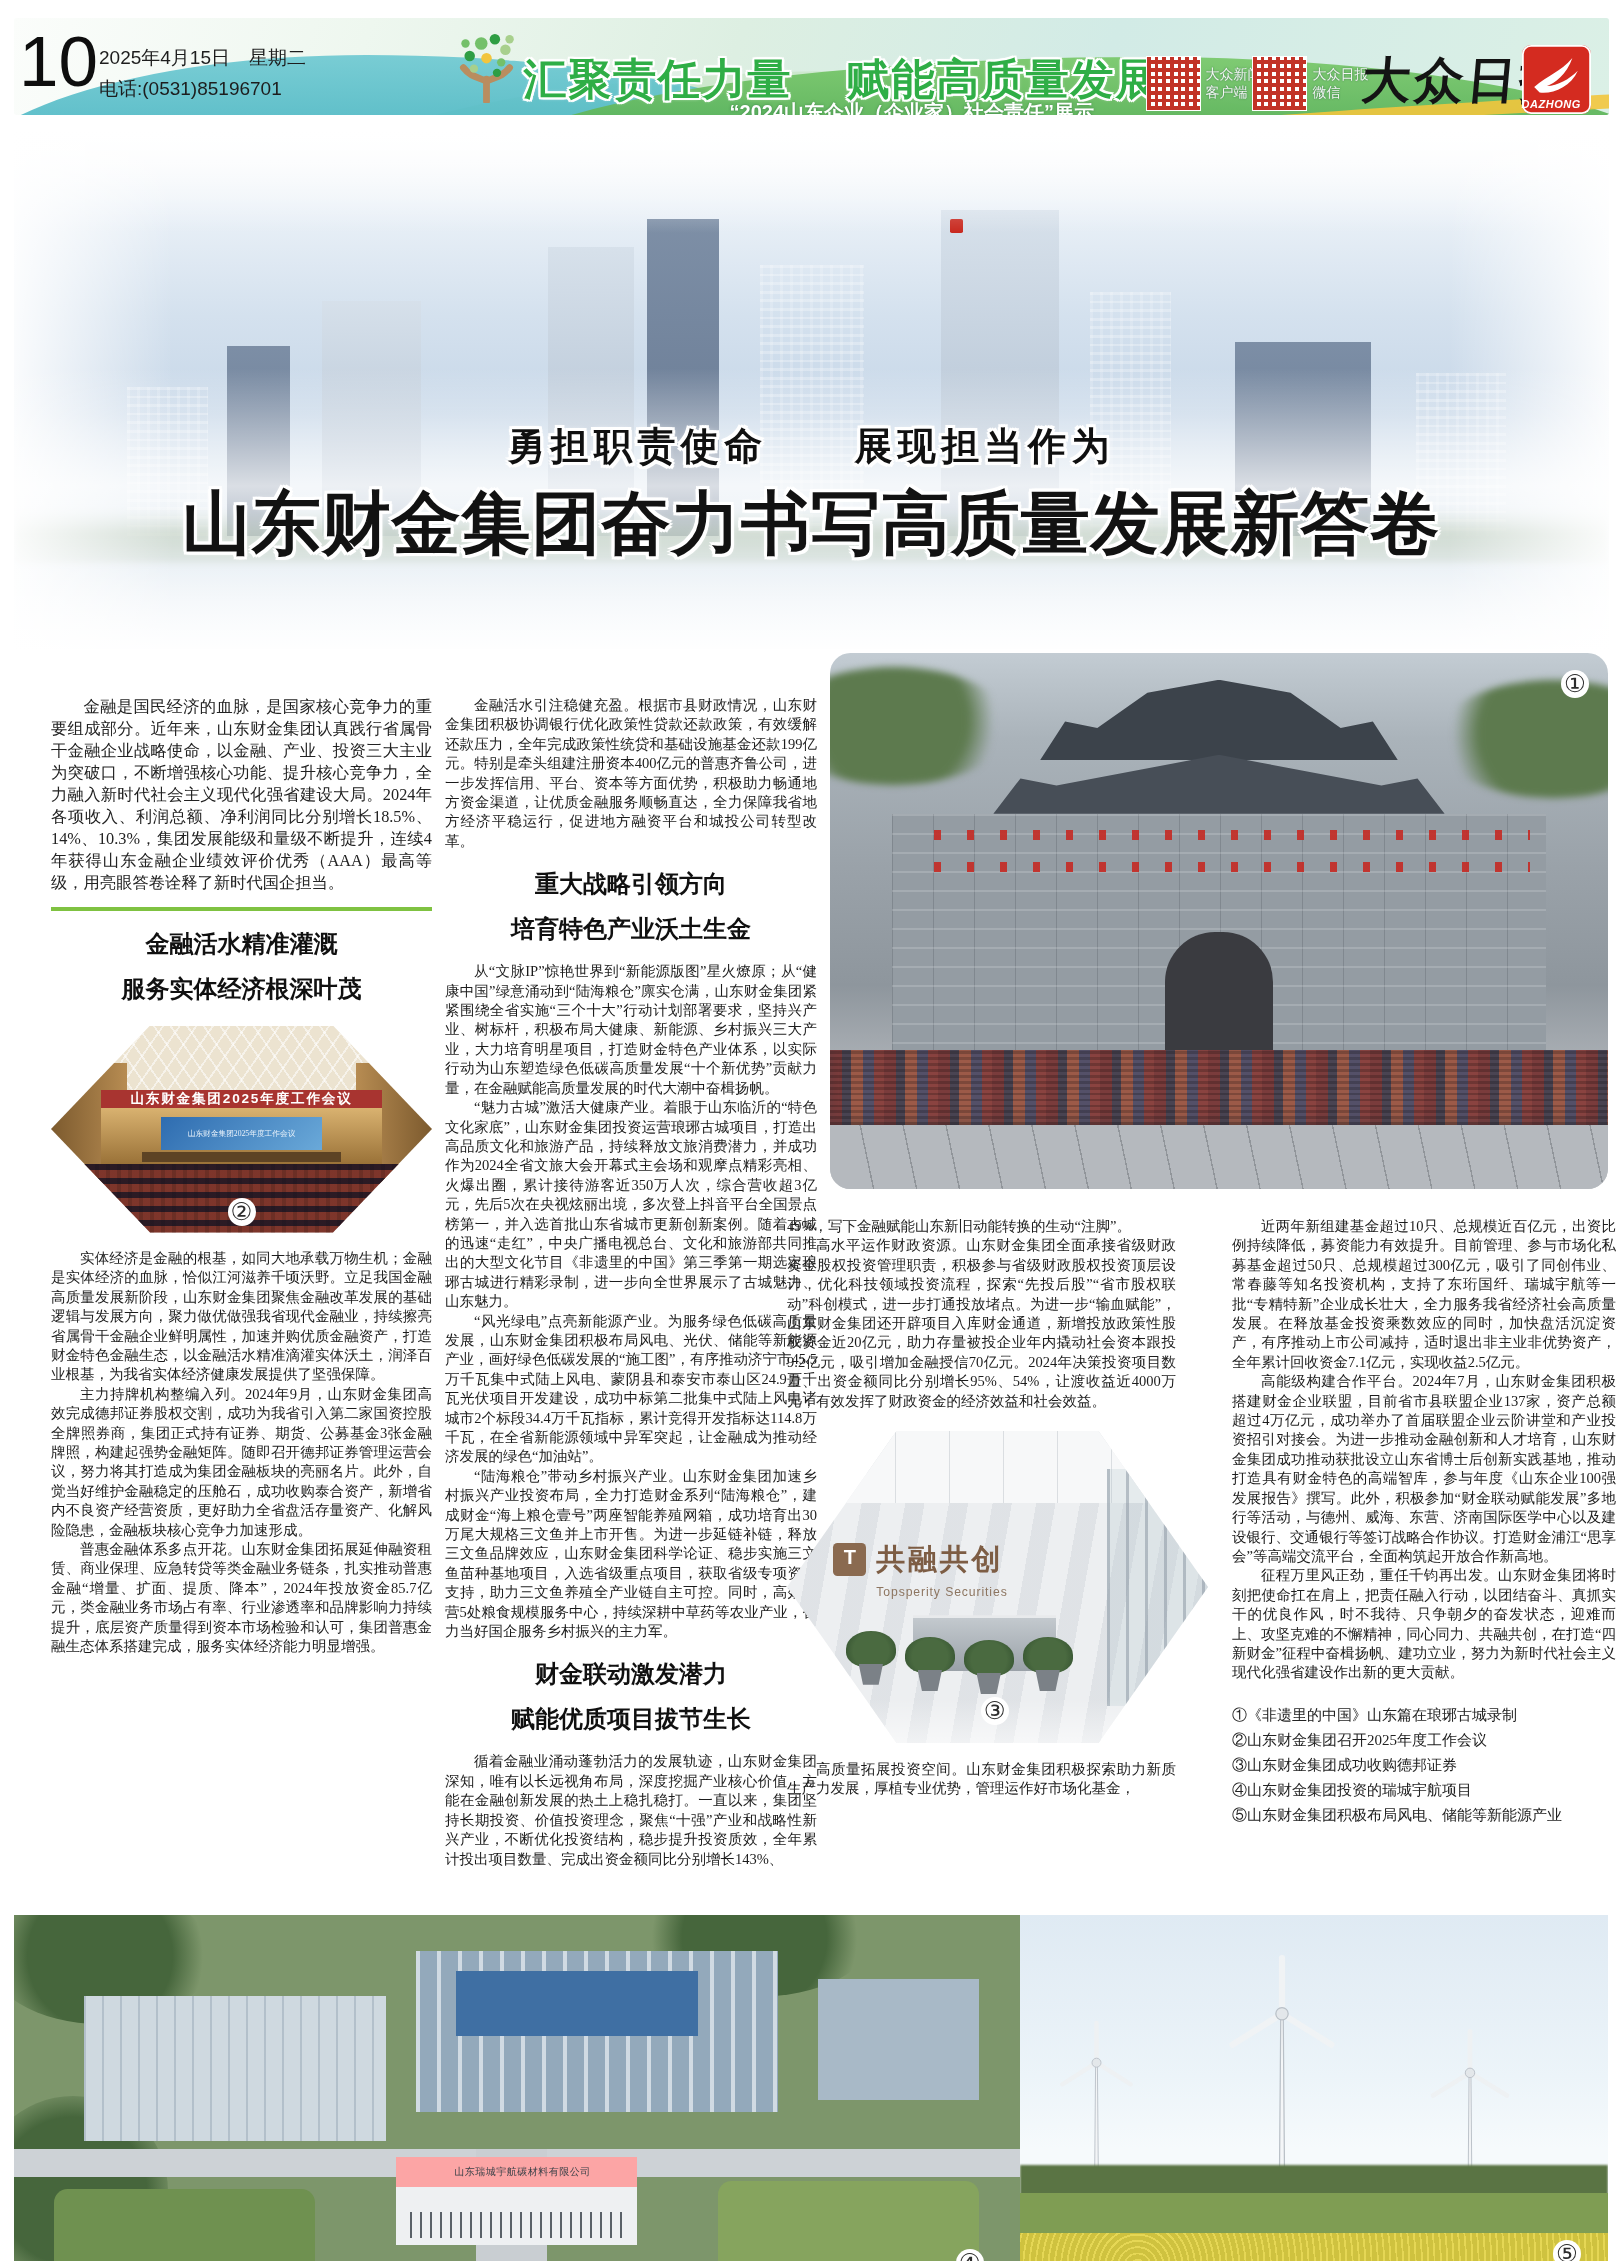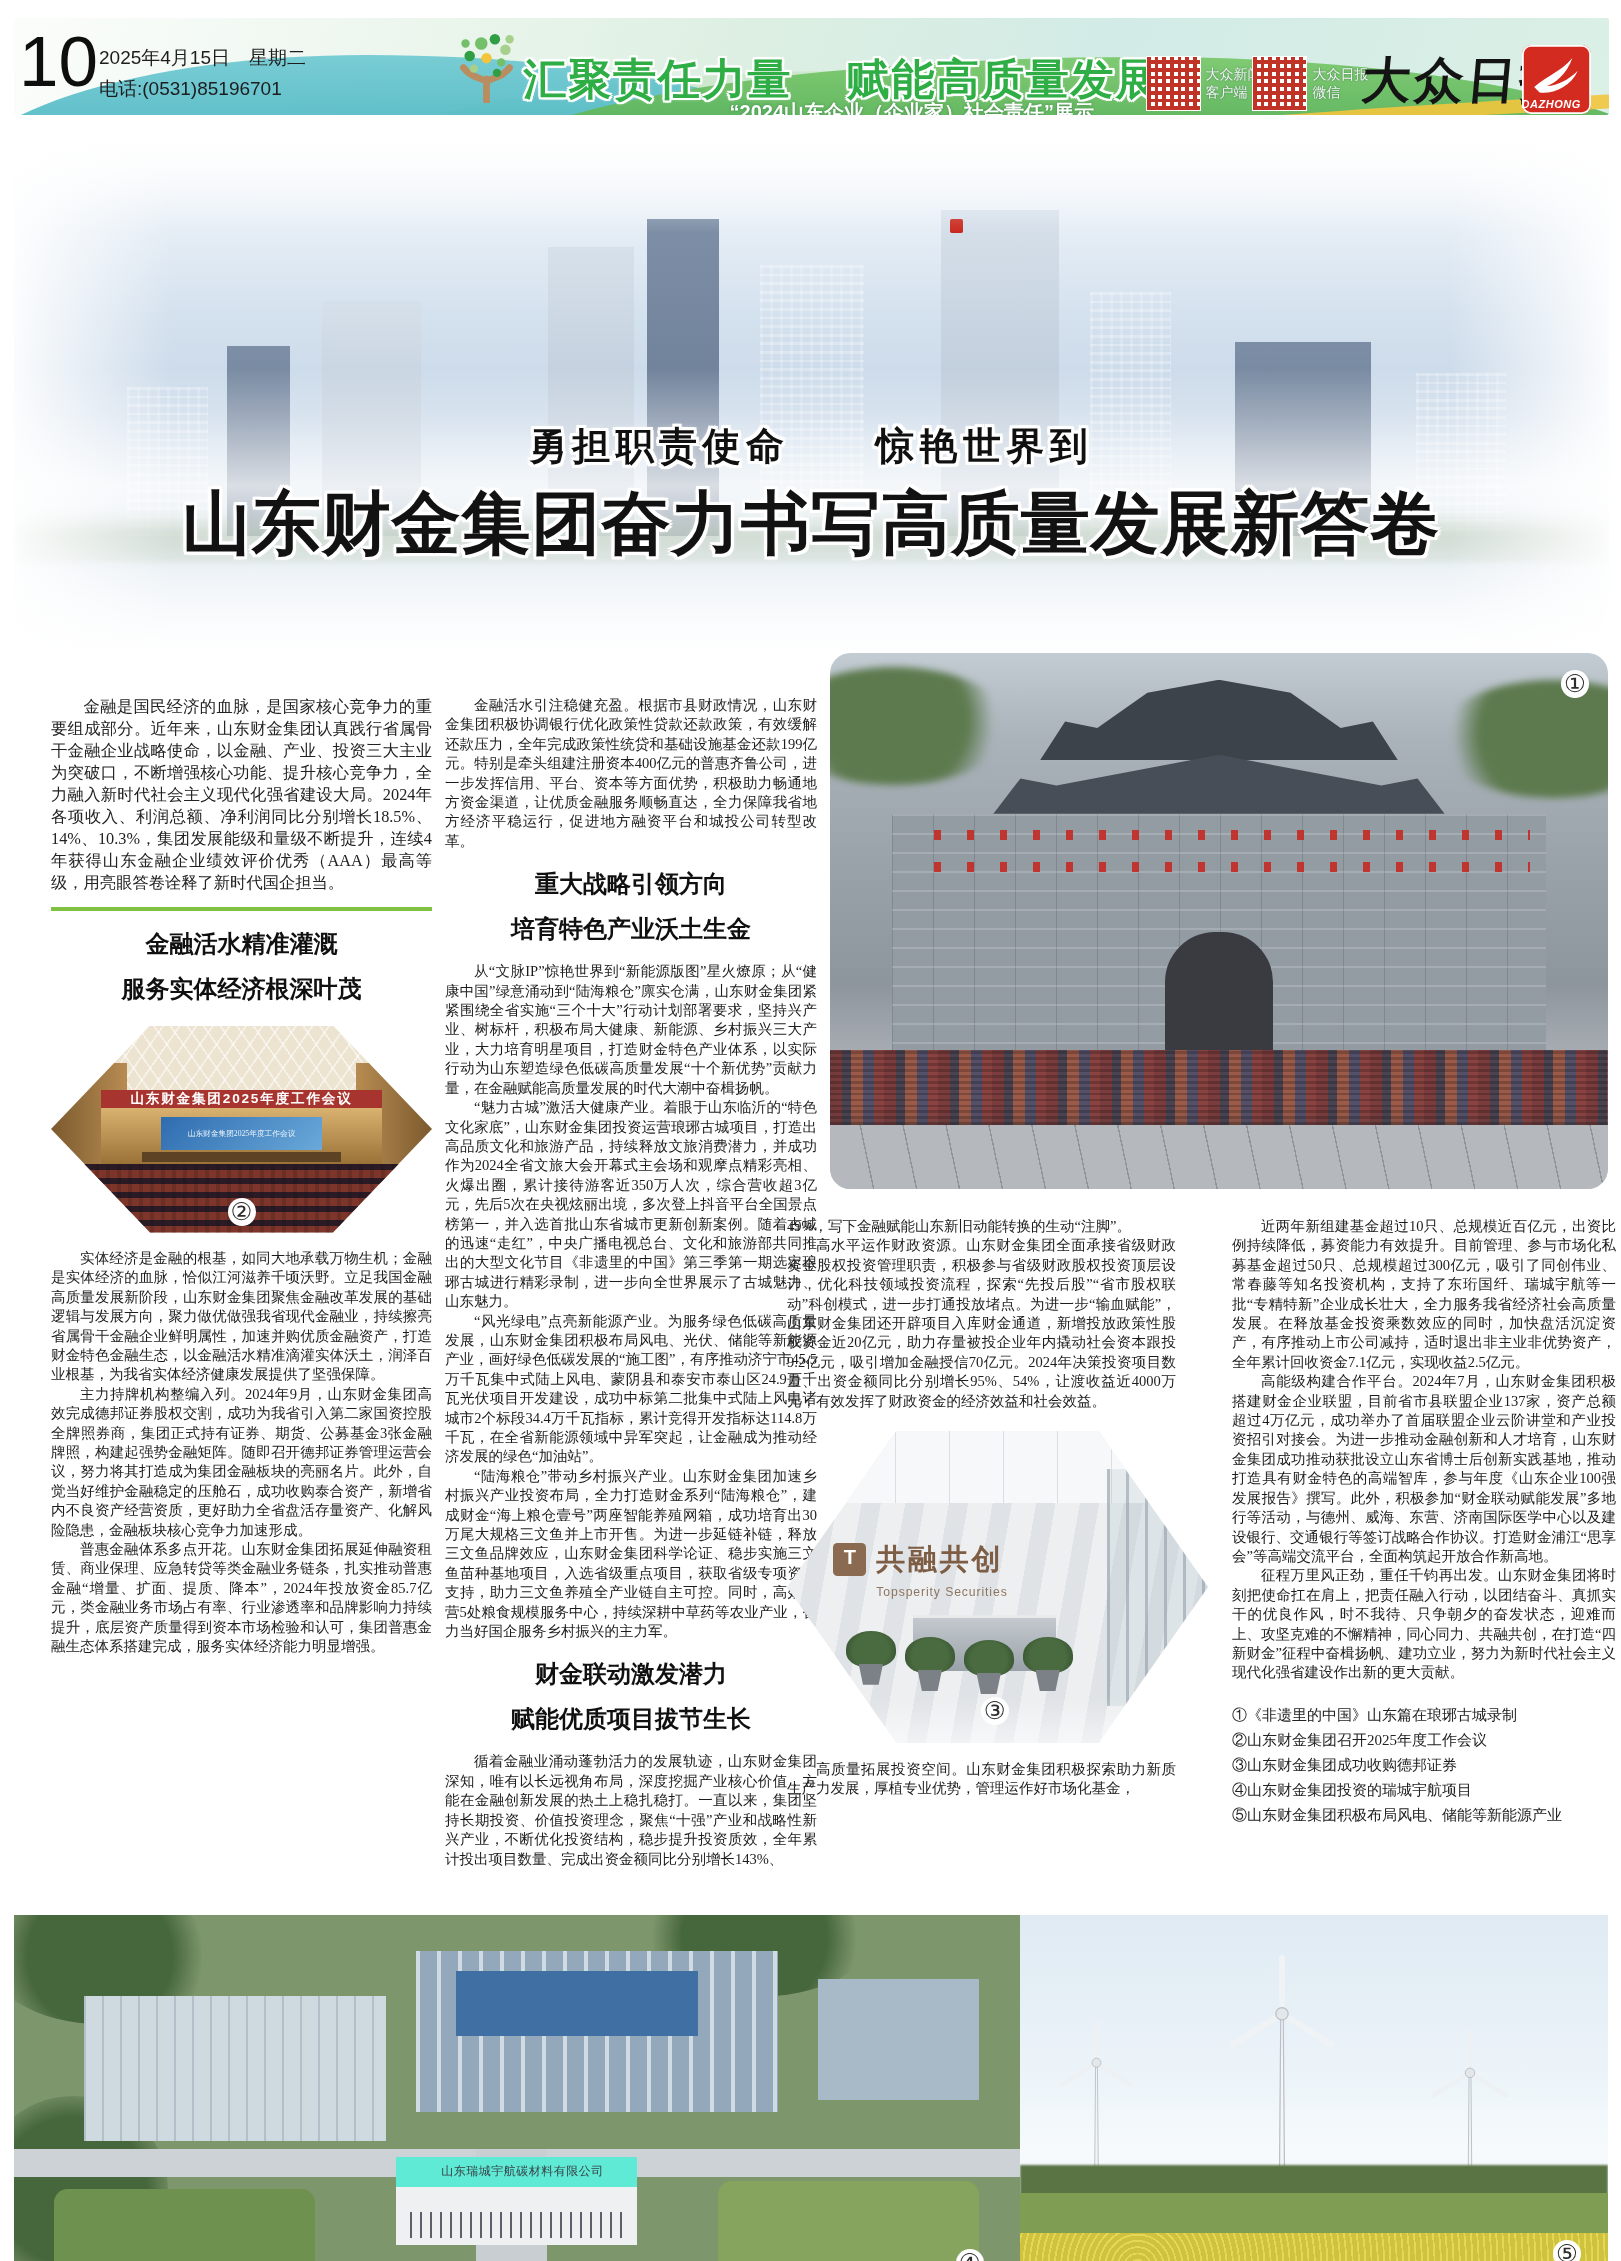--- a/index.html
+++ b/index.html
@@ -120,22 +120,22 @@
       background-image:repeating-linear-gradient(90deg,rgba(160,175,188,.6) 0 2.3px,transparent 2.3px 18px);}
   .pl-b2{position:absolute;left:40%;top:9%;width:36%;height:40%;background:#93a9bb;
       background-image:repeating-linear-gradient(90deg,rgba(235,240,244,.7) 0 3.6px,transparent 3.6px 21px);}
   .pl-pool{position:absolute;left:44%;top:14%;width:24%;height:16%;background:#3f6fa3;}
   .pl-b3{position:absolute;left:80%;top:16%;width:16%;height:30%;background:#a8b9c7;}
   .pl-roadH{position:absolute;left:0;right:0;top:58%;height:7%;background:#cdd2d6;}
   .pl-roadV{position:absolute;left:46%;top:58%;width:7%;bottom:0;background:#c9ced2;}
   .pl-lawn1{position:absolute;left:4%;top:68%;width:26%;height:24%;border-radius:13.6px;background:#6f9150;}
   .pl-lawn2{position:absolute;left:70%;top:66%;width:26%;height:28%;border-radius:13.6px;background:#86a45e;}
   .pl-gate{position:absolute;left:38%;top:60%;width:24%;height:22%;background:#eef0f2;}
-  .pl-sign{position:absolute;left:0;right:0;top:0;height:34%;background:#5eead4;color:#3a4148;
-      font-family:"Liberation Sans",sans-serif;font-size:12px;letter-spacing:0.5px;display:flex;align-items:center;justify-content:center;white-space:nowrap;overflow:hidden;padding-left:12px;}
+  .pl-sign{position:absolute;left:0;right:0;top:0;height:34%;background:#fca5a5;color:#3a4148;
+      font-family:"Liberation Sans",sans-serif;font-size:10px;letter-spacing:0.5px;display:flex;align-items:center;justify-content:center;white-space:nowrap;overflow:hidden;padding-left:12px;}
   .pl-fence{position:absolute;left:6%;right:6%;bottom:8%;height:30%;
       background:repeating-linear-gradient(90deg,#5a6168 0 2.3px,transparent 2.3px 10px);}
   .photoR{position:absolute;left:1020px;top:1915px;width:588px;height:403px;overflow:hidden;
       background:linear-gradient(180deg,#dfeaf3 0%,#ecf4f9 40%,#f6fafc 58%);}
   .pr-treeline{position:absolute;left:0;right:0;top:62%;height:9%;background:#5a7444;filter:blur(0.9px);}
   .pr-green{position:absolute;left:0;right:0;top:69%;height:12%;background:#7f9d53;}
   .pr-yellow{position:absolute;left:0;right:0;top:79%;bottom:0;background:#cfc23f;
       background-image:repeating-radial-gradient(circle at 20% 40%,rgba(235,220,90,.8) 0 1.8px,transparent 1.8px 6.3px);}
   .turbine{position:absolute;}
   
@@ -209,21 +209,21 @@
     <div class="bld" style="left:1076px;width:81px;height:244px;"></div>
     <div class="bld dark" style="left:1221px;width:136px;height:194px;"></div>
     <div class="bld" style="left:1402px;width:90px;height:163px;"></div>
     <div class="treeline"></div>
     <div class="fadeT"></div>
     <div class="fadeL"></div>
     <div class="fadeR"></div>
     <div class="fadeB"></div>
   </section>
 
-  <div class="abs kicker ow2">勇担职责使命　　惊艳世界到</div>
+  <div class="abs kicker ow2">勇担职责使命　　展现担当作为</div>
   <div class="abs htitle ow2">山东财金集团奋力书写高质量发展新答卷</div>
 
   <figure class="gatephoto">
     <div class="gp-tree" style="left:-54px;top:13.6px;"></div>
     <div class="gp-tree" style="right:-63px;top:27px;"></div>
     <div class="gp-roof1"></div>
     <div class="gp-roof2"></div>
     <div class="gp-wall"></div>
     <div class="gp-lant" style="top:33%;"></div>
     <div class="gp-lant" style="top:39%;"></div>

